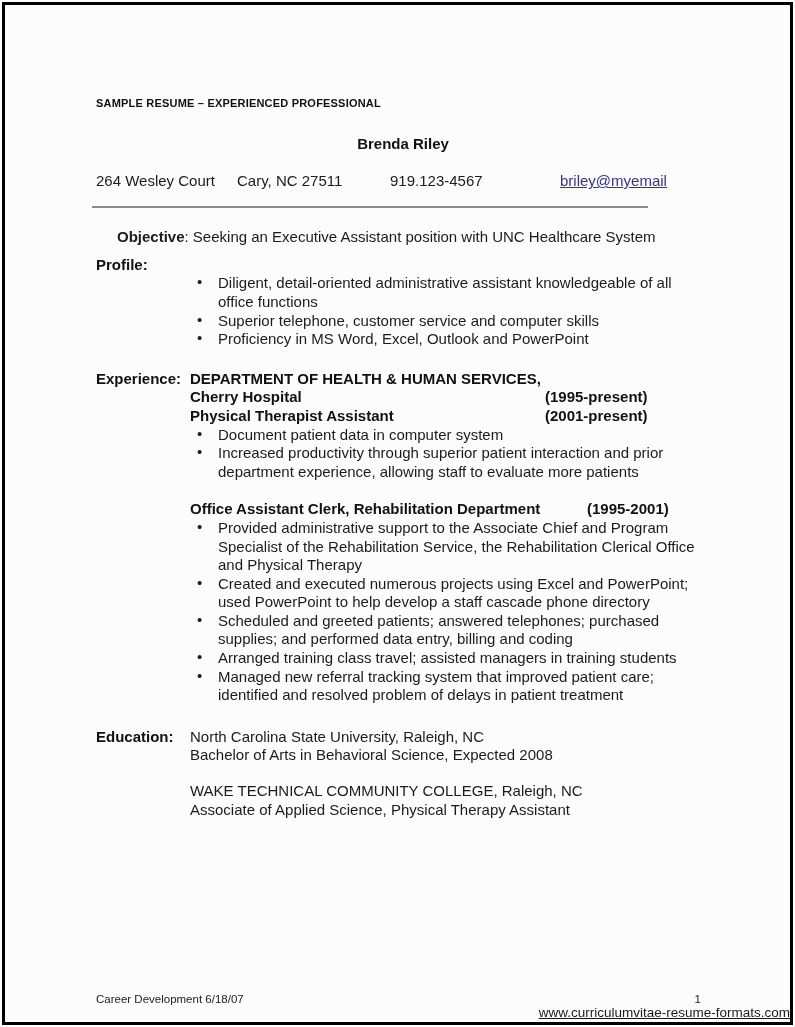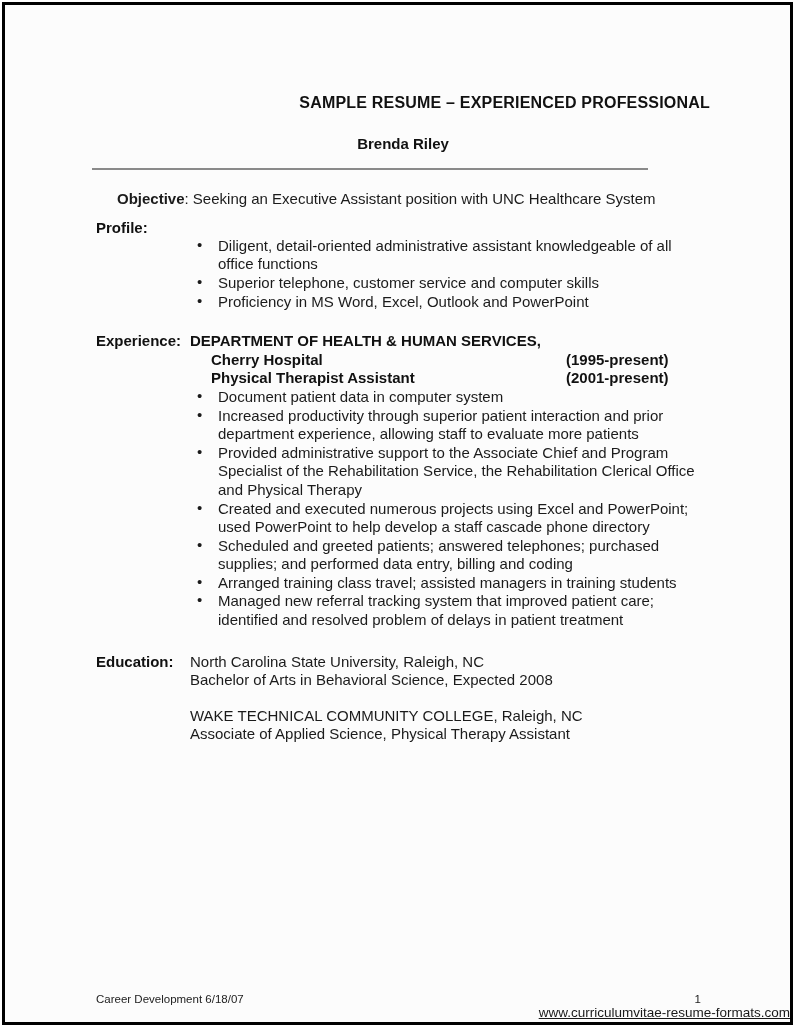--- a/index.html
+++ b/index.html
@@ -3,41 +3,41 @@
 <meta charset="utf-8">
 <style>
   html,body{margin:0;padding:0;background:#ffffff;}
   .page{position:relative;width:795px;height:1027px;background:#ffffff;overflow:hidden;
         font-family:"Liberation Sans","DejaVu Sans",sans-serif;color:#1b1b1b;}
   .frame{position:absolute;left:2px;top:2px;right:2px;bottom:2px;
          border:3px solid var(--border,#000000);background:var(--page-bg,#fcfcfc);}
   .content{position:absolute;left:0;top:0;right:0;padding:89px 80px 0 91px;
            font-size:15px;line-height:18.6px;}
   .b{font-weight:bold;}
-  .title{font-weight:bold;text-align:right;font-size:16px;letter-spacing:0.2px;color:#111;}
+  .title{font-weight:bold;text-align:left;font-size:11px;letter-spacing:0.2px;color:#111;}
   .name{font-weight:bold;text-align:center;margin-top:22px;color:#111;}
   .contact-row{margin-top:19px;white-space:nowrap;}
   .contact-row .c1{display:inline-block;width:141px;}
   .contact-row .c2{display:inline-block;width:153px;}
   .contact-row .c3{display:inline-block;width:170px;}
   a.link{color:var(--link,#333399);text-decoration:underline;cursor:pointer;}
   .rule{margin-top:15px;margin-left:-4px;width:556px;border-top:2px solid var(--rule,#8a8a8a);height:0;}
   .objective{margin-top:20px;margin-left:21px;}
   .section{display:flex;align-items:flex-start;}
   .sec-label{flex:none;width:94px;font-weight:bold;color:#111;}
   .sec-content{flex:none;width:512px;}
   .profile-sec{margin-top:10px;}
   .profile-sec .bullets{margin-top:18px;}
   ul.bullets{list-style:none;margin:0;padding:0;}
   ul.bullets li{position:relative;padding-left:28px;}
   ul.bullets li::before{content:"\2022";position:absolute;left:7px;top:-1px;}
   .exp-sec{margin-top:21px;}
   .employer{font-weight:bold;color:#111;}
   .job-row{display:flex;font-weight:bold;color:#111;}
-  .jr-title.w355{flex:none;width:355px;margin-left:21px;}
+  .jr-title.w355{flex:none;width:355px;}
   .jr-title.w397{flex:none;width:397px;}
   .jr-dates{flex:none;white-space:nowrap;}
   .job2{margin-top:19px;}
   .edu-sec{margin-top:23px;}
   .school2{margin-top:17px;}
   .adapted{margin-top:23px;}
   .footer{position:absolute;left:91px;right:89px;top:988px;display:flex;
           justify-content:space-between;font-size:11.5px;color:#222;}
   .watermark{position:absolute;right:0;bottom:2px;font-size:13.5px;color:#1a1a1a;
              text-decoration:underline;cursor:pointer;white-space:nowrap;}
@@ -45,20 +45,23 @@
 </head>
 <body>
 
 <div class="page">
   <div class="frame">
     <div class="content">
 
       <div class="title">SAMPLE RESUME – EXPERIENCED PROFESSIONAL</div>
       <div class="name">Brenda Riley</div>
 
+      <div class="contact-row">
+        <span class="c1">264 Wesley Court</span><span class="c2">Cary, NC 27511</span><span class="c3">919.123-4567</span><a class="link" href="#">briley@myemail</a>
+      </div>
 
       <div class="rule"></div>
 
       <div class="objective">
         <span class="b">Objective</span><span>: Seeking an Executive Assistant position with UNC Healthcare System</span>
       </div>
 
       <div class="section profile-sec">
         <div class="sec-label">Profile:</div>
         <div class="sec-content">
@@ -81,20 +84,24 @@
           </div>
           <div class="job-row">
             <span class="jr-title w355">Physical Therapist Assistant</span>
               <span class="jr-dates">(2001-present)</span>
           </div>
           <ul class="bullets">
             <li>Document patient data in computer system</li>
             <li>Increased productivity through superior patient interaction and prior department experience, allowing staff to evaluate more patients</li>
           </ul>
 
+          <div class="job-row job2">
+            <span class="jr-title w397">Office Assistant Clerk, Rehabilitation Department</span>
+              <span class="jr-dates">(1995-2001)</span>
+          </div>
           <ul class="bullets">
             <li>Provided administrative support to the Associate Chief and Program Specialist of the Rehabilitation Service, the Rehabilitation Clerical Office and Physical Therapy</li>
             <li>Created and executed numerous projects using Excel and PowerPoint; used PowerPoint to help develop a staff cascade phone directory</li>
             <li>Scheduled and greeted patients; answered telephones; purchased supplies; and performed data entry, billing and coding</li>
             <li>Arranged training class travel; assisted managers in training students</li>
             <li>Managed new referral tracking system that improved patient care; identified and resolved problem of delays in patient treatment</li>
           </ul>
         </div>
       </div>
 

